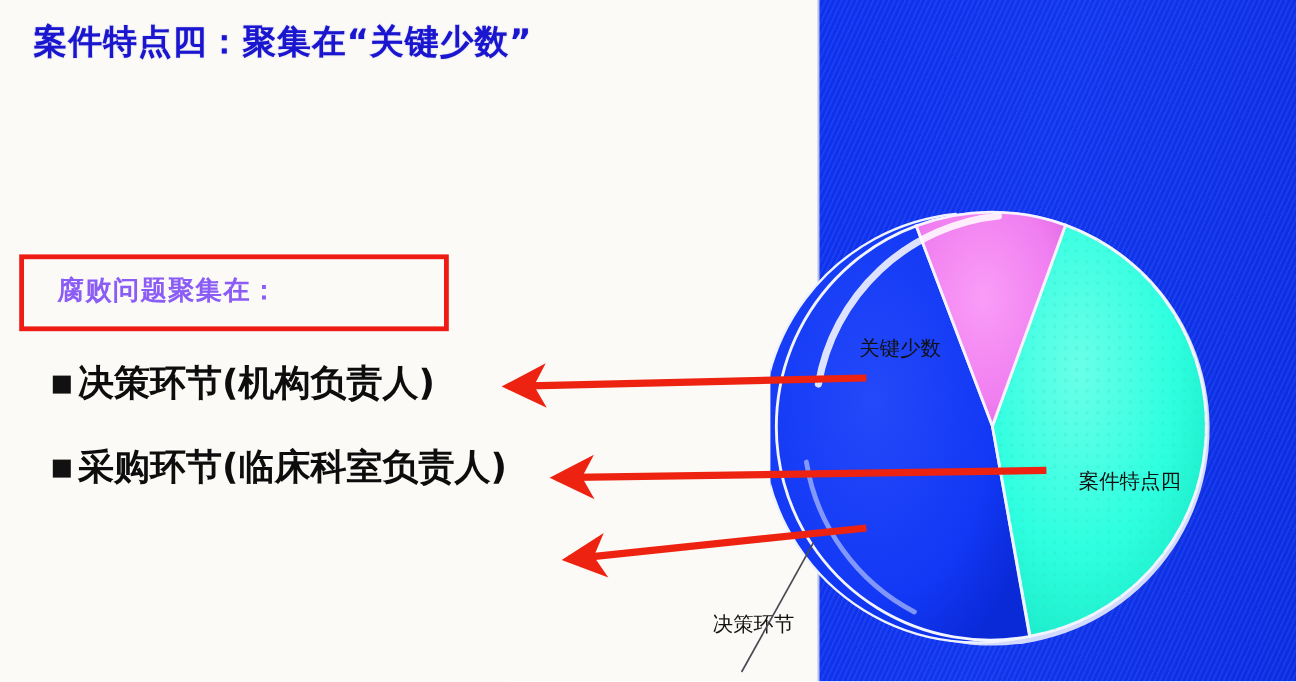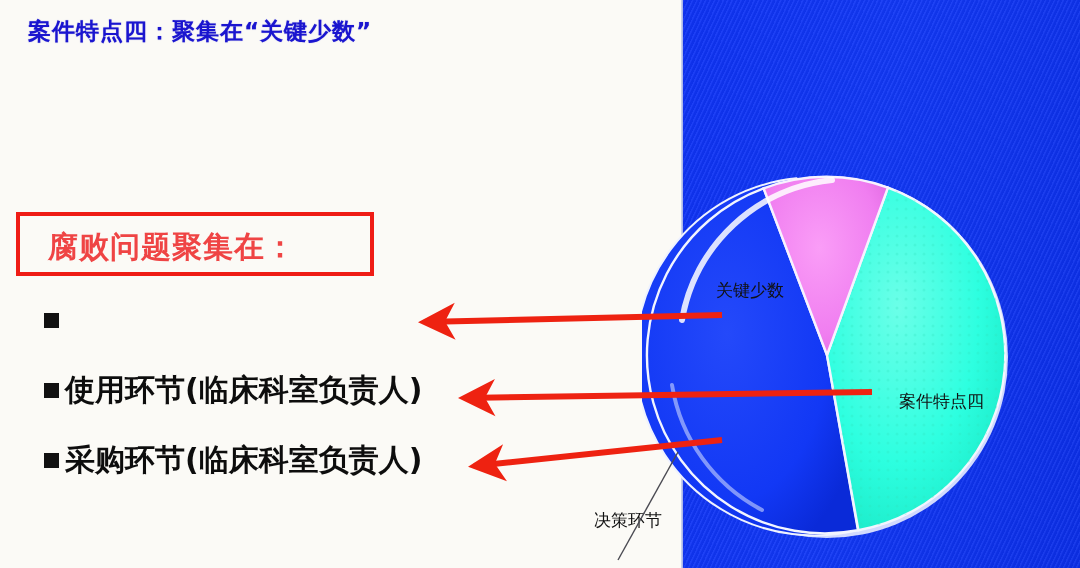--- a/index.html
+++ b/index.html
@@ -39,21 +39,21 @@
     height: 568px;
     background: linear-gradient(90deg, #cfd6ee, #6b7ee0);
     opacity: .85;
   }
 
   
   .title {
     position: absolute;
     left: 28px;
     top: 16px;
-    font-size: 23px;
+    font-size: 28px;
     font-weight: 700;
     color: #1a15cf;
     letter-spacing: 1px;
     white-space: nowrap;
     text-shadow: 0 0 1px rgba(26,21,207,.5);
   }
 
   
   .red-box {
     position: absolute;
@@ -62,23 +62,23 @@
     width: 358px;
     height: 64px;
     border: 4px solid #ef1c15;
     box-sizing: border-box;
     background: transparent;
   }
   .red-box-text {
     position: absolute;
     left: 28px;
     top: 11px;
-    font-size: 30px;
+    font-size: 22px;
     font-weight: 700;
-    color: #ef4444;
+    color: #8b5cf6;
     letter-spacing: 1px;
     white-space: nowrap;
   }
 
   
   .bullets {
     position: absolute;
     left: 44px;
     top: 296px;
     width: 470px;
@@ -146,24 +146,21 @@
 
   <div class="title">案件特点四：聚集在“关键少数”</div>
 
   <div class="red-box">
     <div class="red-box-text">腐败问题聚集在：</div>
   </div>
 
   <div class="bullets">
     <div class="bullet-item">
       <span class="bullet-square"></span>
-    </div>
-    <div class="bullet-item">
-      <span class="bullet-square"></span>
-      <span class="bullet-label">使用环节(临床科室负责人)</span>
+      <span class="bullet-label">决策环节(机构负责人)</span>
     </div>
     <div class="bullet-item">
       <span class="bullet-square"></span>
       <span class="bullet-label">采购环节(临床科室负责人)</span>
     </div>
   </div>
 
   <div class="pie-wrap">
     <svg class="pie-svg" width="370" height="370" viewBox="0 0 370 370">
       <defs>

